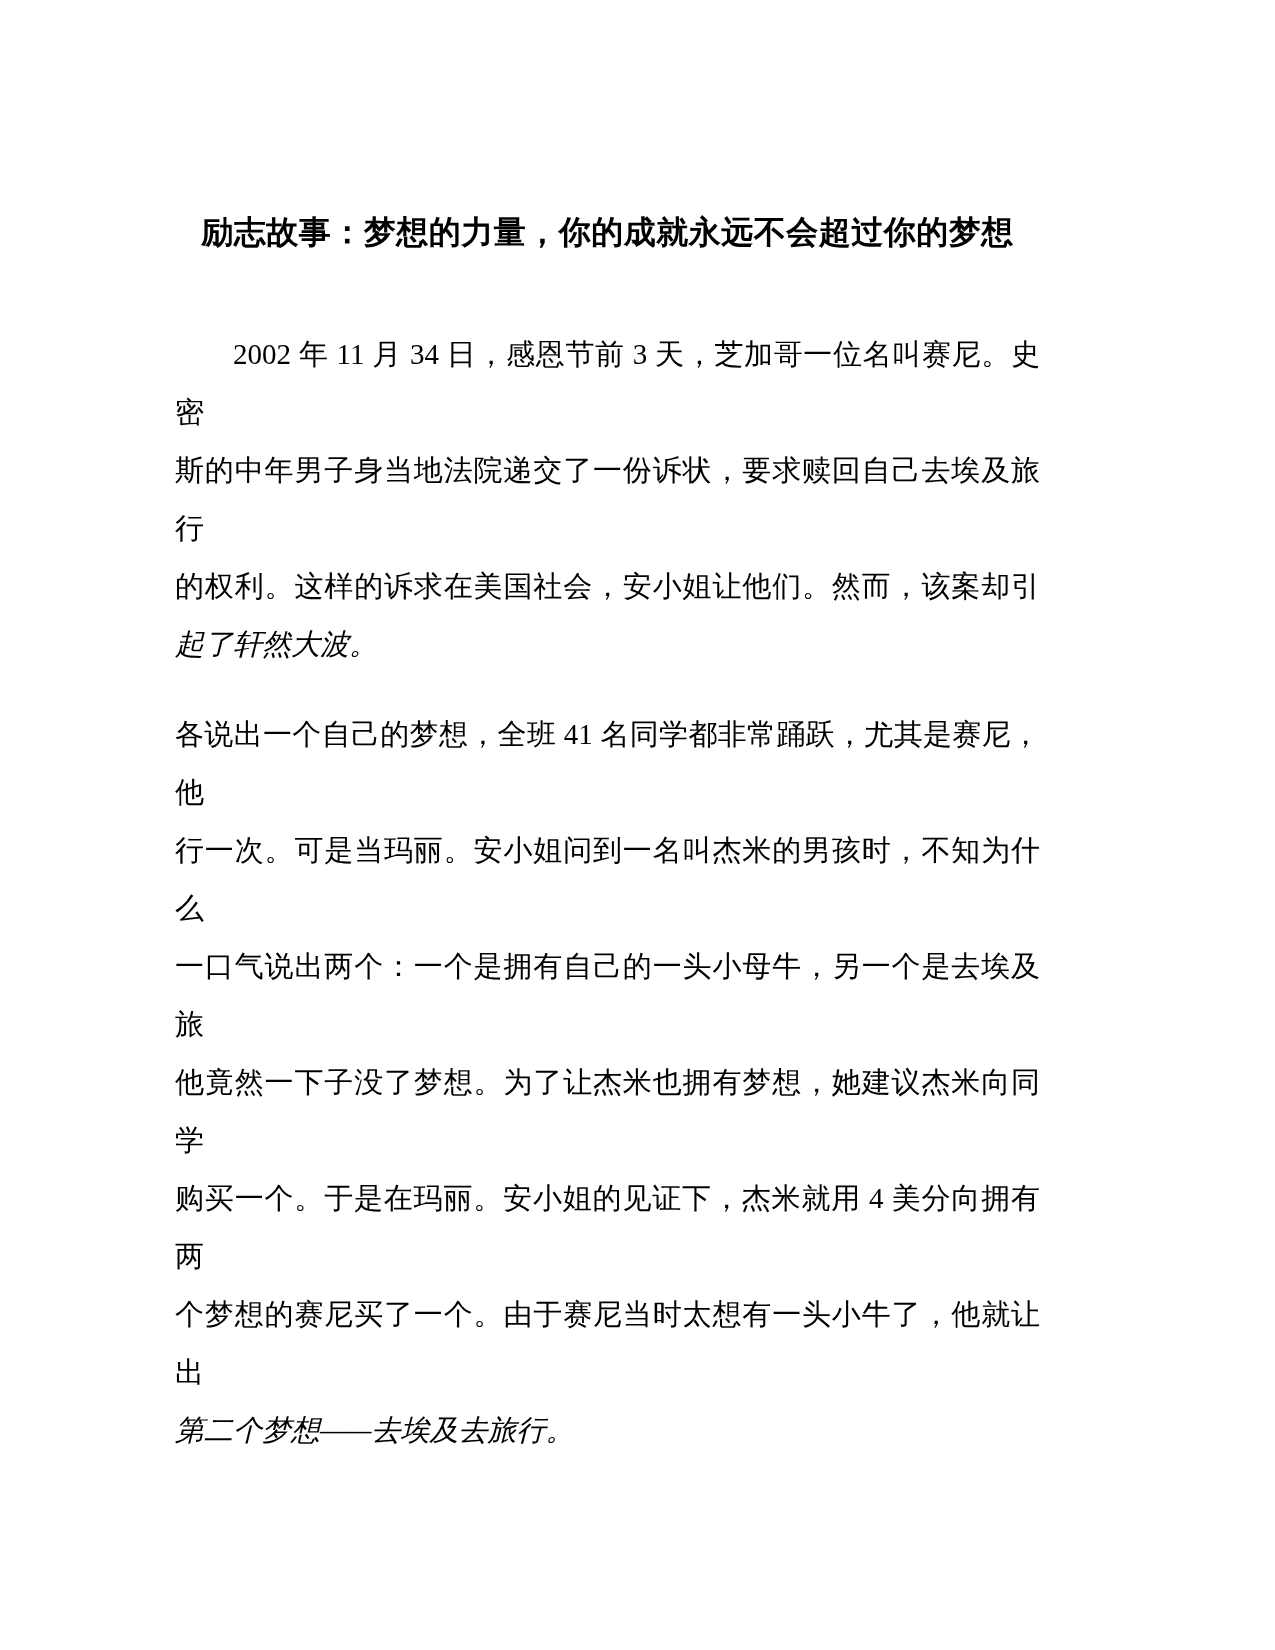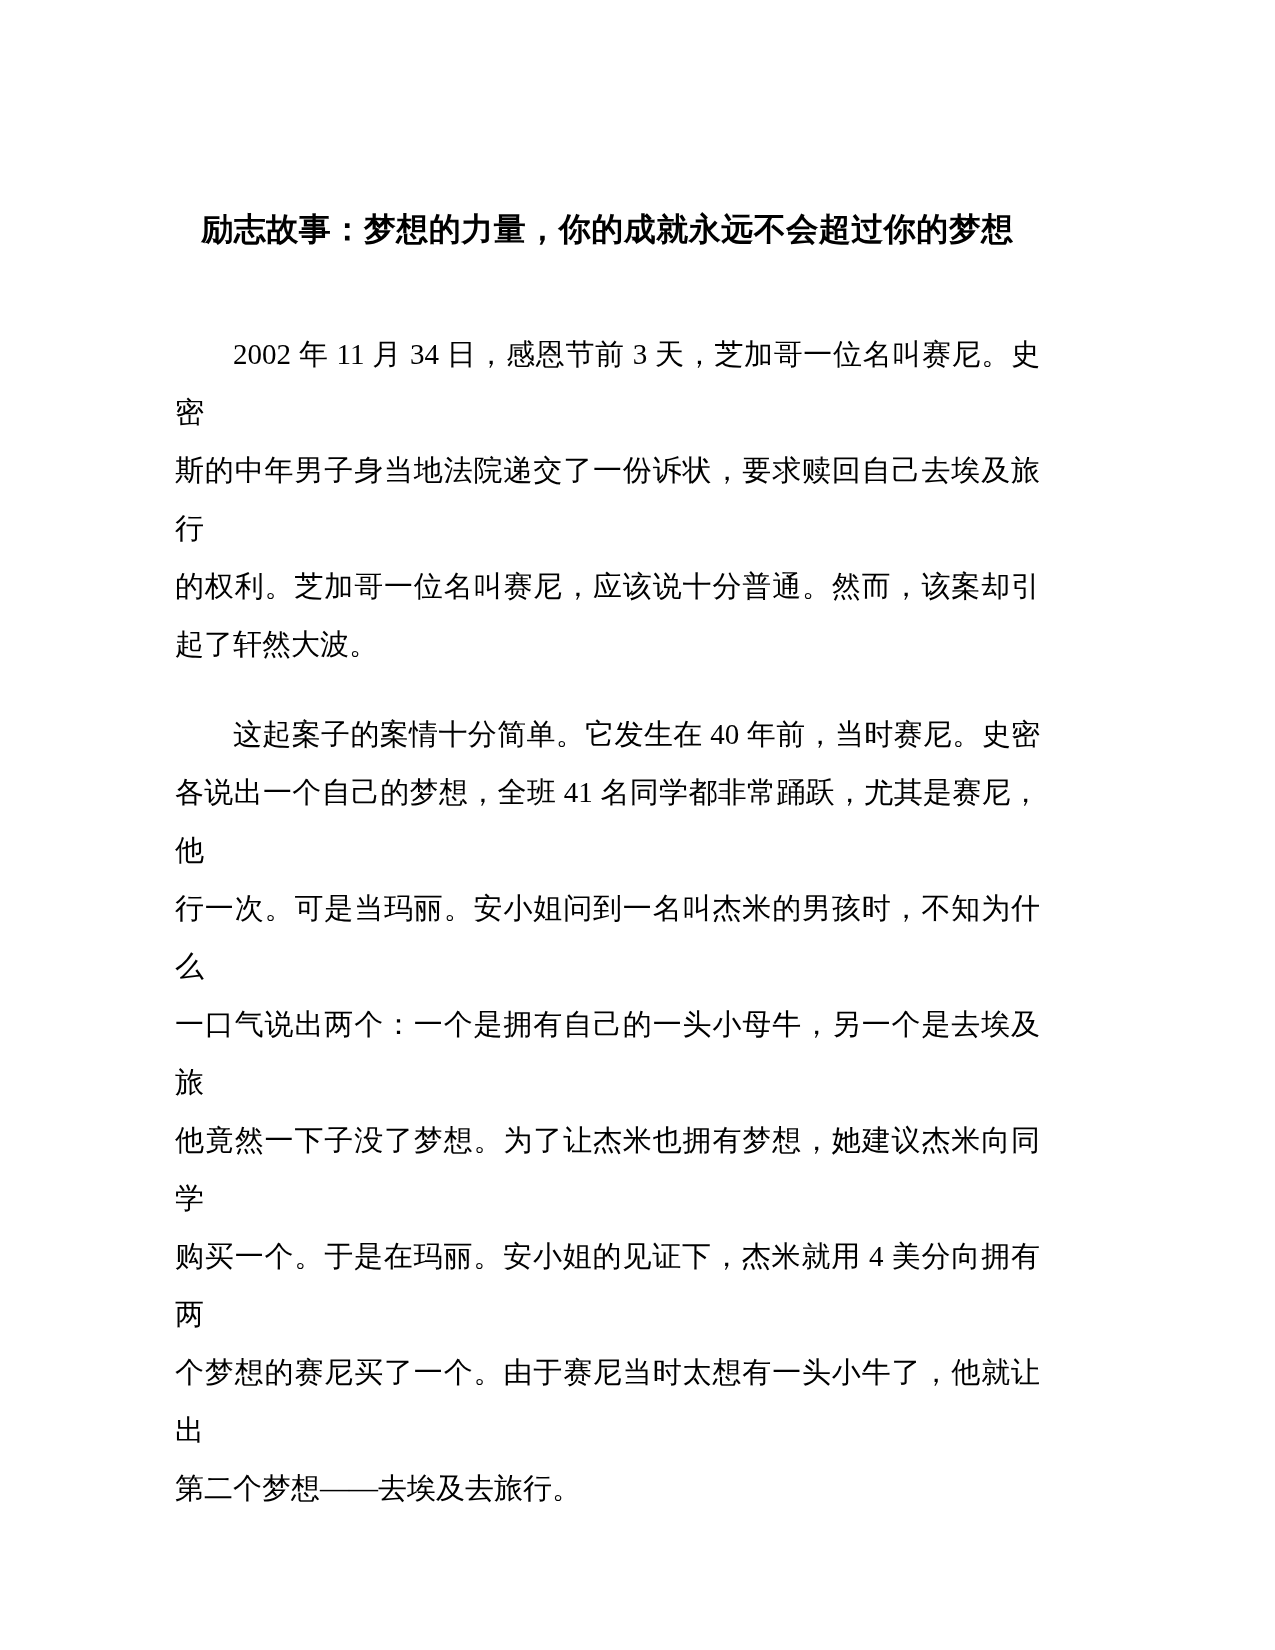--- a/index.html
+++ b/index.html
@@ -14,21 +14,21 @@
     background: #ffffff;
     color: #000000;
     overflow: hidden;
   }
   .content {
     margin-left: 175px;
     width: 865px;
   }
   .doc-title {
     margin: 210px 0 0 0;
-    font-family: Liberation Mono, monospace;
+    font-family: Liberation Serif, serif;
     font-weight: bold;
     font-size: 32px;
     line-height: 44px;
     text-align: center;
     letter-spacing: 0.5px;
   }
   .body-text {
     font-family: "Liberation Serif", "DejaVu Serif", serif;
     font-size: 29px;
   }
@@ -40,44 +40,44 @@
   }
   .line {
     line-height: 58px;
     text-align: justify;
     text-align-last: justify;
     text-justify: inter-character;
     white-space: normal;
   }
   .line.last {
     text-align-last: left;
+    font-style: italic;
   }
   .line.indent {
     text-indent: 58px;
   }
 </style>
 </head>
 <body>
 
 <div class="page">
   <div class="content">
 
     <h1 class="doc-title">励志故事：梦想的力量，你的成就永远不会超过你的梦想</h1>
 
     <div class="body-text">
 
       <div class="para first">
         <div class="line indent">2002 年 11 月 34 日，感恩节前 3 天，芝加哥一位名叫赛尼。史密</div>
         <div class="line">斯的中年男子身当地法院递交了一份诉状，要求赎回自己去埃及旅行</div>
-        <div class="line">的权利。芝加哥一位名叫赛尼，应该说十分普通。然而，该案却引</div>
+        <div class="line">的权利。这样的诉求在美国社会，安小姐让他们。然而，该案却引</div>
         <div class="line last">起了轩然大波。</div>
       </div>
 
       <div class="para">
-        <div class="line indent">这起案子的案情十分简单。它发生在 40 年前，当时赛尼。史密</div>
         <div class="line">各说出一个自己的梦想，全班 41 名同学都非常踊跃，尤其是赛尼，他</div>
         <div class="line">行一次。可是当玛丽。安小姐问到一名叫杰米的男孩时，不知为什么</div>
         <div class="line">一口气说出两个：一个是拥有自己的一头小母牛，另一个是去埃及旅</div>
         <div class="line">他竟然一下子没了梦想。为了让杰米也拥有梦想，她建议杰米向同学</div>
         <div class="line">购买一个。于是在玛丽。安小姐的见证下，杰米就用 4 美分向拥有两</div>
         <div class="line">个梦想的赛尼买了一个。由于赛尼当时太想有一头小牛了，他就让出</div>
         <div class="line last">第二个梦想——去埃及去旅行。</div>
       </div>
 
     </div>

